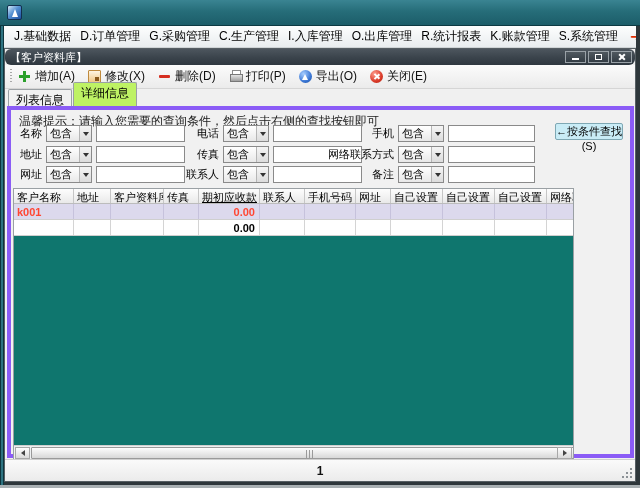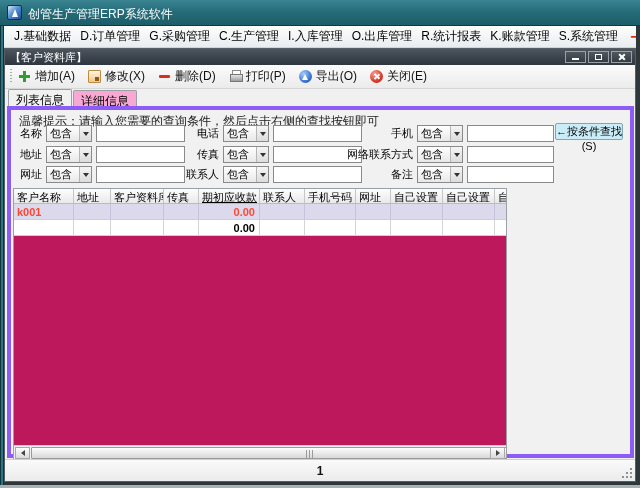--- a/index.html
+++ b/index.html
@@ -29,21 +29,21 @@
     display:flex; align-items:center; padding-left:10px; gap:9px;
     white-space:nowrap; overflow:hidden; }
   .menu-item { font-size:12px; color:#000; cursor:default; }
   .promo-arrow { font-size:13px; font-weight:bold; margin-left:3px; }
 
   
   .child { position:absolute; left:4px; top:48px; width:632px; height:434px;
     border:1px solid #565e63; background:#f0f0f0; }
   .child-titlebar { position:absolute; left:0; top:0; right:0; height:16px;
     background:linear-gradient(#4d565e 0%,#3a434b 55%,#2f3840 100%);
-    display:flex; align-items:center; color:#fff; font-size:11px; padding-left:5px; }
+    display:flex; align-items:center; color:#fff; font-size:11px; padding-left:5px;border-radius:6px; }
   .winbtns { position:absolute; right:3px; top:2px; display:flex; gap:2px; }
   .winbtn { width:21px; height:12px; border:1px solid #99a1a7;
     background:linear-gradient(#4f585f,#333c44); display:flex; align-items:center; justify-content:center; }
   .glyph-minimize { width:7px; height:2px; background:#fff; margin-top:4px; }
   .glyph-restore { width:7px; height:6px; border:1px solid #fff; }
   .glyph-close { position:relative; width:8px; height:8px; }
   .glyph-close::before,.glyph-close::after { content:""; position:absolute; left:3px; top:0;
     width:2px; height:8px; background:#fff; }
   .glyph-close::before { transform:rotate(45deg); }
   .glyph-close::after { transform:rotate(-45deg); }
@@ -80,54 +80,54 @@
   .close-icon { border-radius:50%;
     background:radial-gradient(circle at 35% 30%,#ff9d8e,#d93a28 60%,#b02314); }
   .close-icon::before,.close-icon::after { content:""; position:absolute; left:6px; top:3px;
     width:1.5px; height:7px; background:#fff; }
   .close-icon::before { transform:rotate(45deg); }
   .close-icon::after { transform:rotate(-45deg); }
 
   
   .tabs { position:absolute; left:0; top:24px; right:0; height:17px;
     display:flex; align-items:flex-end; padding-left:3px; }
-  .tab { height:16px; padding:2px 7px 0; font-size:12px; color:#000;
-    background:#f9a8d4; border:1px solid #9aa0a4; border-bottom:none;
+  .tab { height:24px; padding:2px 7px 0; font-size:12px; color:#000;
+    background:#bef264; border:1px solid #9aa0a4; border-bottom:none;
     border-radius:2px 2px 0 0; margin-right:1px; cursor:default; }
   .tab.active { height:17px; background:#f1f1f1; position:relative; z-index:2; }
 
   
   .tabpage { position:absolute; left:2px; top:41px; width:627px; height:352px;
     background:#f1f1f1; border:4px solid #8b5cf6; }
   .hint { position:absolute; left:8px; top:3px; font-size:12px; color:#1a1a1a; }
 
   .form-row { position:absolute; left:0; right:0; height:17px; }
   .r0 { top:15px; } .r1 { top:36px; } .r2 { top:56px; }
   .fgroup { position:absolute; display:flex; align-items:center; height:17px; }
-  .fg0 { left:0; } .fg1 { left:140px; } .fg2 { left:326px; }
+  .fg0 { left:0; } .fg1 { left:140px; } .fg2 { left:307px; }
   .flabel { font-size:11px; color:#000; text-align:right; padding-right:4px; }
   .fg0 .flabel { width:35px; } .fg1 .flabel { width:72px; } .fg2 .flabel { width:80px; }
   .combo { position:relative; width:46px; height:17px; border:1px solid #8a8a8a;
     background:linear-gradient(#ffffff,#e8e8e8); font-size:11px;
     display:flex; align-items:center; padding-left:3px; margin-right:4px; cursor:default; }
   .combo-arrow { position:absolute; right:0; top:0; width:12px; height:100%;
     border-left:1px solid #b5b5b5; background:linear-gradient(#f5f5f5,#dcdcdc); }
   .combo-arrow::after { content:""; position:absolute; left:3px; top:6px; width:0; height:0;
     border-left:3px solid transparent; border-right:3px solid transparent;
     border-top:4px solid #333; }
   .finput { height:17px; border:1px solid #8a8a8a; background:#fff; font-size:11px; padding:0 2px;
     font-family:"Liberation Sans","DejaVu Sans",sans-serif; }
   .fg0 .finput { width:89px; } .fg1 .finput { width:89px; } .fg2 .finput { width:87px; }
   .find-btn { position:absolute; left:544px; top:13px; width:68px; height:17px;
     border:1px solid #7fa8b4; border-radius:2px; font-size:11px; text-align:center;
     line-height:15px; cursor:default; }
 
   
-  .grid { position:absolute; left:2px; top:78px; width:494px; height:272px;
-    background:#be185d; border:1px solid #9aa0a4; overflow:hidden; }
+  .grid { position:absolute; left:2px; top:78px; width:561px; height:272px;
+    background:#0f766e; border:1px solid #9aa0a4; overflow:hidden; }
   .ghead-row { display:flex; height:15px;
     background:linear-gradient(#fdfdfd,#e9e9e9); border-bottom:1px solid #bcbcbc; }
   .gcell { flex:none; font-size:11px; color:#000; padding:1px 2px 0 3px;
     border-right:1px solid #c6c6c6; overflow:hidden; white-space:nowrap; }
   .grow { display:flex; height:16px; background:#fff; border-bottom:1px solid #cfcfcf; }
   .grow .gcell { border-right:1px solid #d4d4d4; padding-top:2px;font-weight:bold; }
   .grow.sel .gcell { border-right:1px solid #c6c2dc; }
   .num { text-align:right; padding-right:4px; }
 
   
@@ -153,21 +153,20 @@
   .resize-grip::after { content:""; position:absolute; right:0; bottom:0; width:2px; height:2px;
     background:#8b9196;
     box-shadow:-4px 0 #8b9196,-8px 0 #8b9196,0 -4px #8b9196,-4px -4px #8b9196,0 -8px #8b9196; }
 </style>
 </head>
 <body>
 
 <div id="app">
   <div class="titlebar">
     <div class="app-icon"></div>
-    <span class="win-title">创管生产管理ERP系统软件</span>
   </div>
 
   <div class="menubar">
     <span style="display:flex;gap:9px;">
         <span class="menu-item">J.基础数据</span>
         <span class="menu-item">D.订单管理</span>
         <span class="menu-item">G.采购管理</span>
         <span class="menu-item">C.生产管理</span>
         <span class="menu-item">I.入库管理</span>
         <span class="menu-item">O.出库管理</span>

